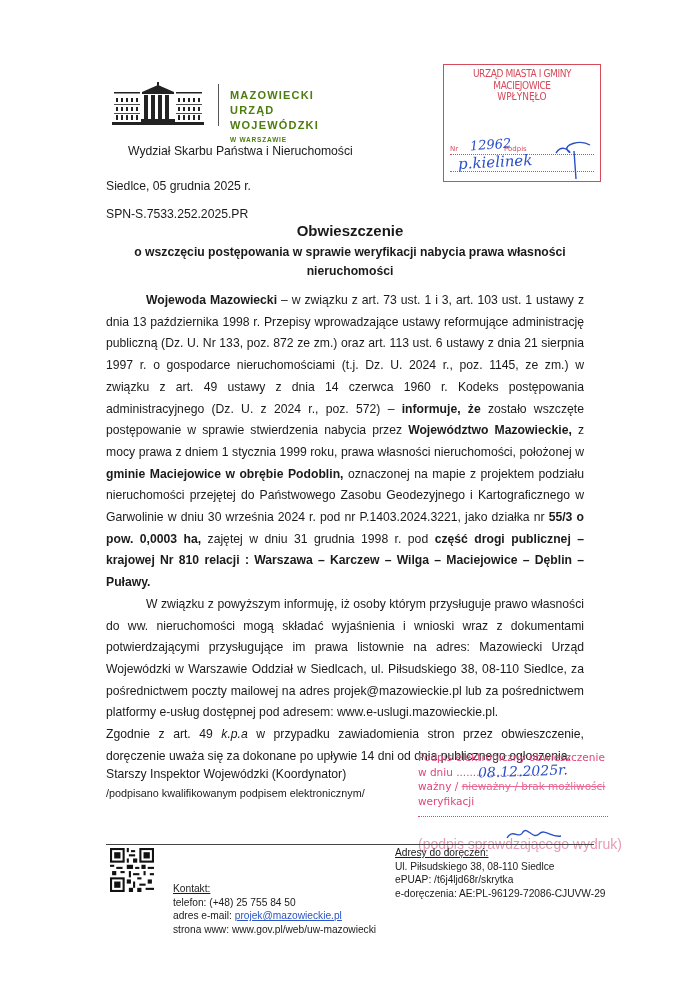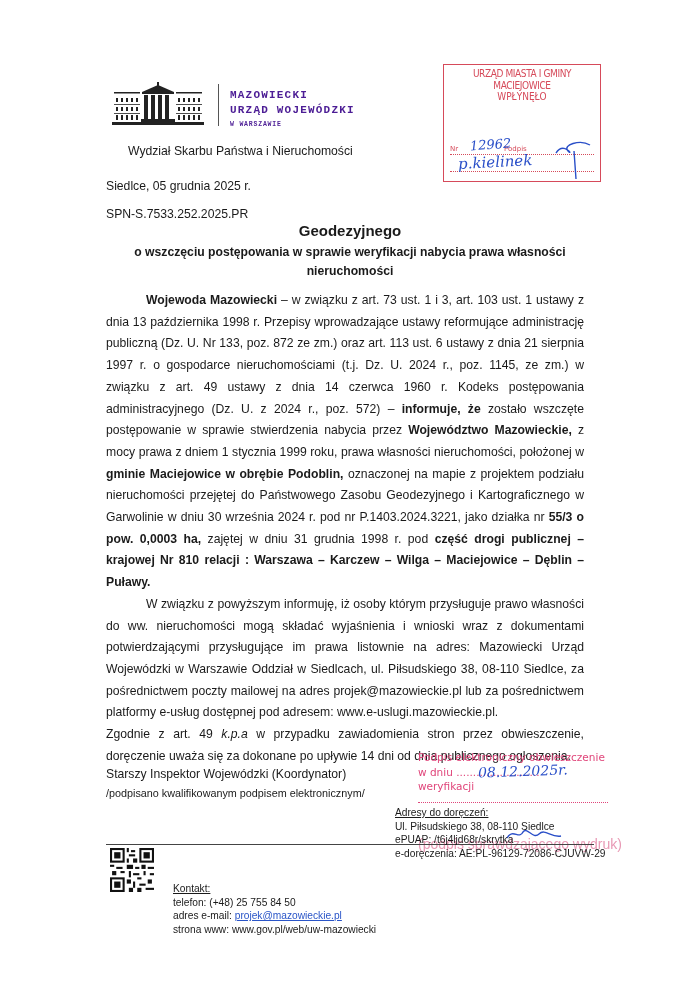--- a/index.html
+++ b/index.html
@@ -4,21 +4,21 @@
 <style>
   html, body { margin: 0; padding: 0; background: #ffffff; }
   body { width: 700px; height: 990px; position: relative; overflow: hidden;
          font-family: "Liberation Sans", sans-serif; color: #1a1a1a; }
   .abs { position: absolute; }
 
   
   .logo { left: 112px; top: 82px; width: 250px; height: 48px; }
   .logo-building { position: absolute; left: 0; top: 0; width: 92px; height: 44px; }
   .logo-divider { position: absolute; left: 106px; top: 2px; width: 1px; height: 42px; background: #555; }
-  .logo-text { position: absolute; left: 118px; top: 6px; font-family: Liberation Mono, monospace; color: #4c1d95; }
+  .logo-text { position: absolute; left: 118px; top: 6px; font-family: Liberation Sans, sans-serif; color: #4d7c0f; }
   .logo-l1, .logo-l2 { font-size: 11px; letter-spacing: 1.2px; font-weight: bold; line-height: 15px; }
   .logo-l3 { font-size: 6.5px; letter-spacing: 0.8px; font-weight: bold; margin-top: 3px; }
 
   
   .stamp { left: 443px; top: 64px; width: 156px; height: 116px; border: 1.5px solid #d64a5a;
            color: #d64a5a; font-family: "DejaVu Sans", sans-serif; }
   .stamp-l1 { font-size: 9px; text-align: center; margin-top: 4px; letter-spacing: -0.4px; transform: scaleY(1.2); }
   .stamp-l2 { font-size: 9px; text-align: center; margin-top: 2px; transform: scaleY(1.2); }
   .stamp-inner { position: absolute; left: 10px; top: 34px; width: 134px; height: 42px; border: 1px solid #d64a5a; }
   .stamp-date { position: absolute; left: 0; right: 0; top: 10px; text-align: center; font-size: 14px;
@@ -51,21 +51,21 @@
   .everify { left: 418px; top: 750px; width: 200px; color: #e0457a; font-family: "DejaVu Sans", sans-serif;
              font-size: 10.5px; line-height: 14.5px; }
   .everify .strike { text-decoration: line-through; opacity: .8; }
   .everify-date { left: 478px; top: 763px; font-size: 14px; transform: rotate(-2deg); }
   .everify-foot { left: 418px; top: 836px; font-size: 14px; color: #e89ab5; }
 
   
   .footer-line { left: 106px; top: 844px; width: 488px; height: 1px; background: #444; }
   .qr { left: 110px; top: 848px; width: 44px; height: 44px; }
   .contact { left: 173px; top: 846px; font-size: 10.2px; line-height: 13.6px; margin-top: 36px; }
-  .delivery { left: 395px; top: 806px; font-size: 10.2px; line-height: 13.6px; }
+  .delivery { left: 395px; top: 846px; font-size: 10.2px; line-height: 13.6px; }
   .u { text-decoration: underline; }
   .link { color: #2a55c8; text-decoration: underline; }
 </style>
 </head>
 <body>
 
 <div class="abs logo">
   <svg class="logo-building" viewBox="0 0 92 44">
     <g fill="#222">
       <rect x="0" y="40" width="92" height="3"></rect>
@@ -136,37 +136,38 @@
   <span class="hand-blue stamp-name">p.kielinek</span>
   <svg class="abs" style="left:110px;top:72px" width="40" height="44">
     <path d="M2,16 C10,4 20,20 14,14 C8,8 26,2 36,8 M20,14 L22,42" stroke="#2a4fc8" stroke-width="1.4" fill="none"></path>
   </svg>
 </div>
 
 <div class="abs txt dept">Wydział Skarbu Państwa i Nieruchomości</div>
 <div class="abs txt place-date">Siedlce, 05 grudnia 2025 r.</div>
 <div class="abs txt ref">SPN-S.7533.252.2025.PR</div>
 
-<div class="abs title">Geodezyjnego</div>
+<div class="abs title">Obwieszczenie</div>
 <div class="abs subtitle">o wszczęciu postępowania w sprawie weryfikacji nabycia prawa własności nieruchomości</div>
 
 <div class="abs body">
   <p class="indent"><b>Wojewoda Mazowiecki</b><span> – w związku z art. 73 ust. 1 i 3, art. 103 ust. 1 ustawy z dnia 13 października 1998 r. Przepisy wprowadzające ustawy reformujące administrację publiczną (Dz. U. Nr 133, poz. 872 ze zm.) oraz art. 113 ust. 6 ustawy z dnia 21 sierpnia 1997 r. o gospodarce nieruchomościami (t.j. Dz. U. 2024 r., poz. 1145, ze zm.) w związku z art. 49 ustawy z dnia 14 czerwca 1960 r. Kodeks postępowania administracyjnego (Dz. U. z 2024 r., poz. 572) – </span><b>informuje, że</b><span> zostało wszczęte postępowanie w sprawie stwierdzenia nabycia przez </span><b>Województwo Mazowieckie,</b><span> z mocy prawa z dniem 1 stycznia 1999 roku, prawa własności nieruchomości, położonej w </span><b>gminie Maciejowice w obrębie Podoblin,</b><span> oznaczonej na mapie z projektem podziału nieruchomości przejętej do Państwowego Zasobu Geodezyjnego i Kartograficznego w Garwolinie w dniu 30 września 2024 r. pod nr P.1403.2024.3221, jako działka nr </span><b>55/3 o pow. 0,0003 ha,</b><span> zajętej w dniu 31 grudnia 1998 r. pod </span><b>część drogi publicznej – krajowej Nr 810 relacji : Warszawa – Karczew – Wilga – Maciejowice – Dęblin – Puławy.</b></p>
   <p class="indent">W związku z powyższym informuję, iż osoby którym przysługuje prawo własności do ww. nieruchomości mogą składać wyjaśnienia i wnioski wraz z dokumentami potwierdzającymi przysługujące im prawa listownie na adres: Mazowiecki Urząd Wojewódzki w Warszawie Oddział w Siedlcach, ul. Piłsudskiego 38, 08-110 Siedlce, za pośrednictwem poczty mailowej na adres projek@mazowieckie.pl lub za pośrednictwem platformy e-usług dostępnej pod adresem: www.e-uslugi.mazowieckie.pl.</p>
   <p><span>Zgodnie z art. 49 </span><i>k.p.a</i><span> w przypadku zawiadomienia stron przez obwieszczenie, doręczenie uważa się za dokonane po upływie 14 dni od dnia publicznego ogłoszenia.</span></p>
 </div>
 
 <div class="abs sig">
   <div>Starszy Inspektor Wojewódzki (Koordynator)</div>
   <div class="sig-note">/podpisano kwalifikowanym podpisem elektronicznym/</div>
 </div>
 
 <div class="abs everify">
   <div>Podpis elektroniczny obwieszczenie</div>
   <div><span>w dniu</span> .........................</div>
+  <div><span>ważny / </span><span class="strike">nieważny / brak możliwości</span></div>
   <div>weryfikacji</div>
   <div style="margin-top:8px;border-bottom:1px dotted #e0457a;width:190px"></div>
 </div>
 <span class="abs hand-blue everify-date">08.12.2025r.</span>
 <svg class="abs" style="left:505px;top:826px" width="60" height="18">
   <path d="M2,12 C8,2 14,14 18,6 C22,0 28,14 34,8 C40,2 46,12 56,10" stroke="#2a4fc8" stroke-width="1.4" fill="none"></path>
 </svg>
 <div class="abs everify-foot">(podpis sprawdzającego wydruk)</div>
 
 <div class="abs footer-line"></div>

